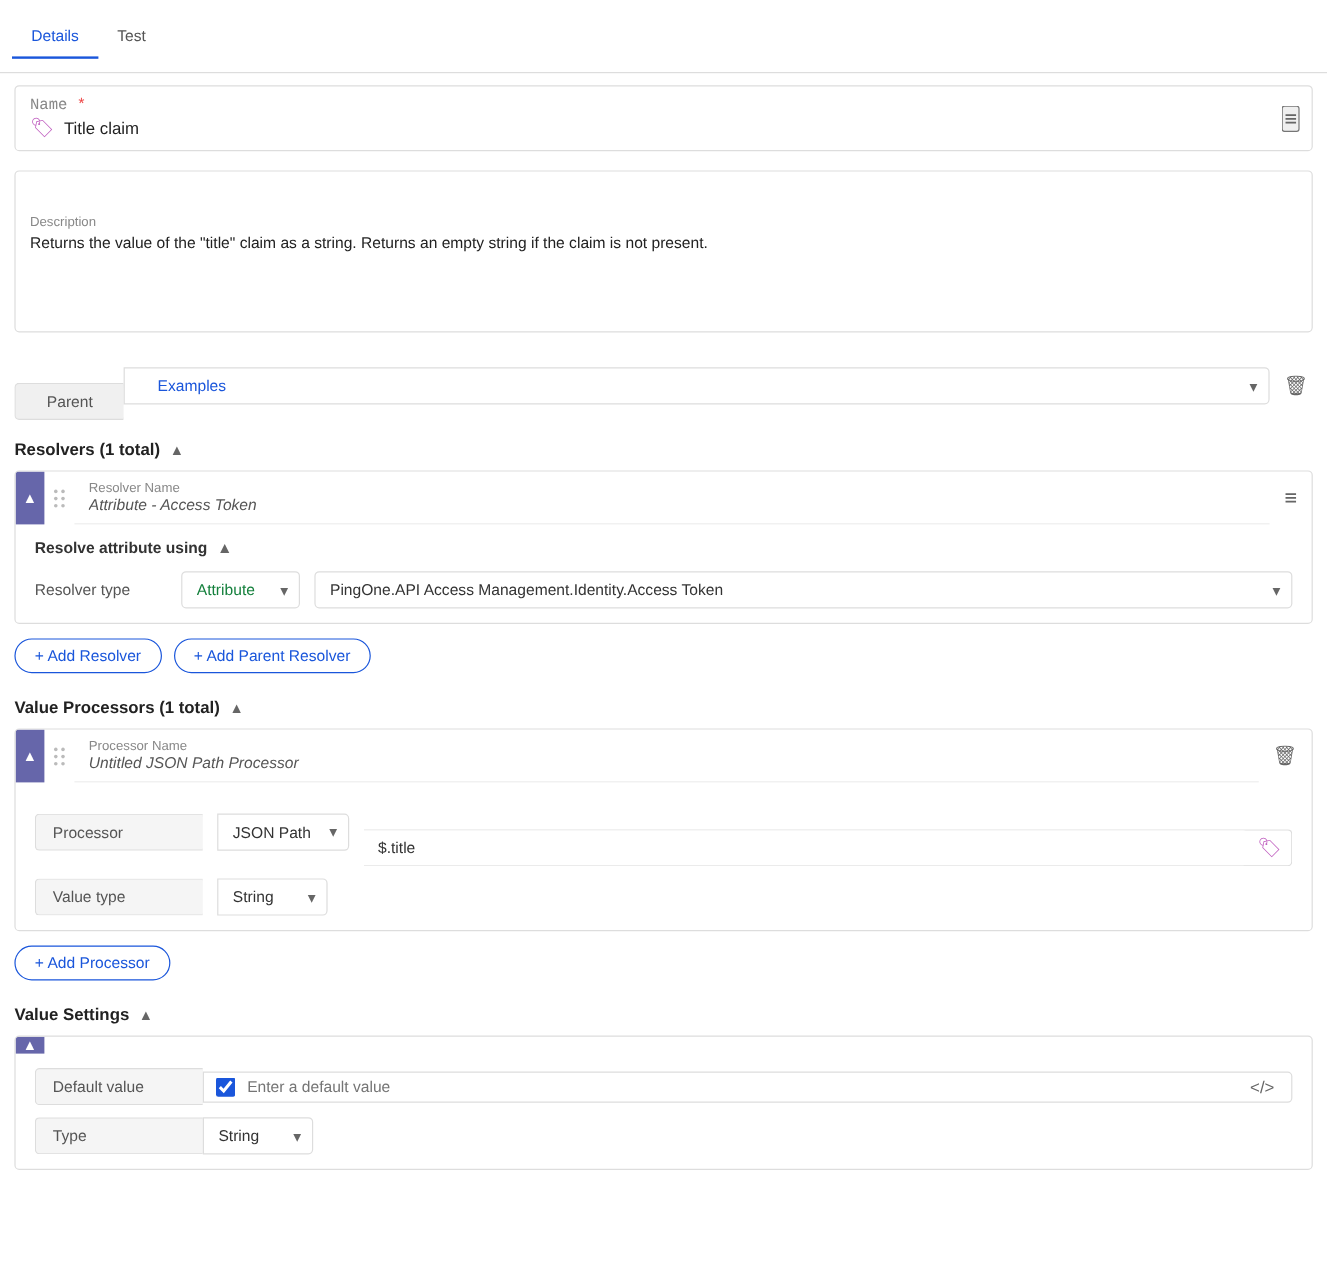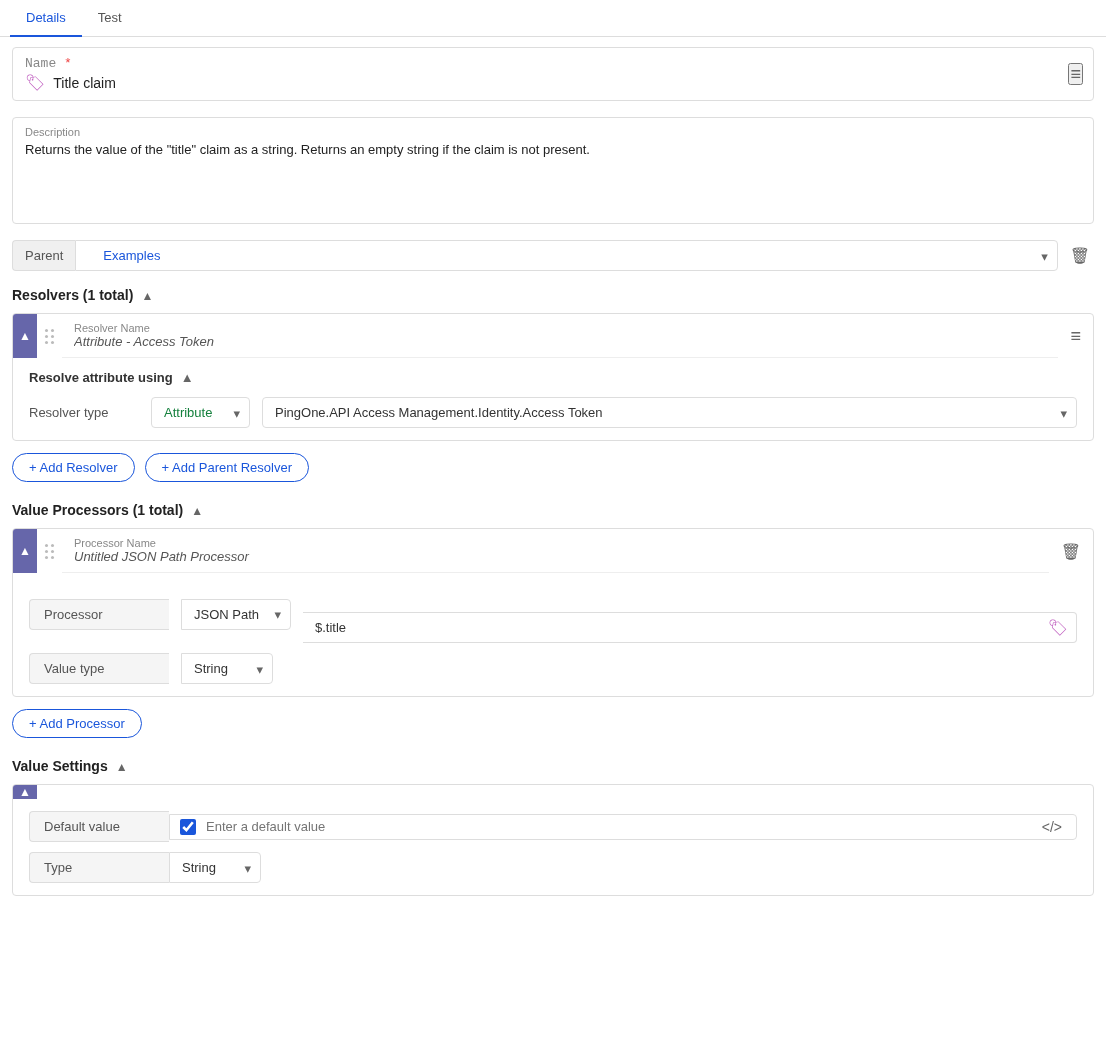--- a/index.html
+++ b/index.html
@@ -1,36 +1,36 @@
 <!DOCTYPE html>
 <html><head>
   <meta charset="utf-8">
   <style>
     * { box-sizing: border-box; margin: 0; padding: 0; }
     body { font-family: -apple-system, BlinkMacSystemFont, 'Segoe UI', sans-serif; font-size: 13px; background: #fff; color: #333; }
 
-    .tabs { display: flex; border-bottom: 1px solid #ddd; padding: 0 10px; }
+    .tabs { display: flex; border-bottom: 1px solid #ddd; padding: 12px 10px; }
     .tab { padding: 10px 16px; cursor: pointer; font-size: 13px; color: #555; border-bottom: 2px solid transparent; margin-bottom: -1px; }
     .tab.active { color: #1a56db; border-bottom: 2px solid #1a56db; font-weight: 500; }
 
     .page-content { padding: 10px 12px; }
 
     .field-group { border: 1px solid #ddd; border-radius: 4px; margin-bottom: 16px; padding: 8px 12px; position: relative; }
     .field-group label { font-size: 13px; color: #888; display: block; margin-bottom: 2px; font-family: Liberation Mono, monospace; }
     .field-group label .required { color: #e44; }
     .field-group .field-value { font-size: 14px; color: #222; display: flex; align-items: center; gap: 8px; }
     .field-group .field-value .tag-icon { color: #c060c0; font-size: 16px; }
     .field-group .menu-icon { position: absolute; right: 10px; top: 50%; transform: translateY(-50%); color: #666; cursor: pointer; font-size: 18px; line-height: 1; }
 
     .description-group { border: 1px solid #ddd; border-radius: 4px; margin-bottom: 16px; padding: 8px 12px; }
-    .description-group label { font-size: 11px; color: #888; display: block; margin-bottom: 4px; }
+    .description-group label { font-size: 11px; color: #888; display: block; margin-bottom: 4px; margin-top: 28px; }
     .description-group textarea { width: 100%; border: none; outline: none; resize: none; font-size: 13px; color: #222; min-height: 70px; font-family: inherit; }
 
     .parent-row { display: flex; align-items: center; margin-bottom: 16px; gap: 0; }
-    .parent-label { background: #f0f0f0; border: 1px solid #ddd; border-right: none; border-radius: 4px 0 0 4px; padding: 7px 12px; color: #555; font-size: 13px; white-space: nowrap; }
+    .parent-label { background: #f0f0f0; border: 1px solid #ddd; border-right: none; border-radius: 4px 0 0 4px; padding: 7px 26px; color: #555; font-size: 13px; white-space: nowrap; margin-top: 26px; }
     .parent-select-wrap { flex: 1; position: relative; }
     .parent-select-wrap select { width: 100%; border: 1px solid #ddd; border-radius: 0 4px 4px 0; padding: 7px 30px 7px 27px; font-size: 13px; color: #1a56db; appearance: none; background: #fff; cursor: pointer; outline: none; }
     .parent-select-wrap::after { content: '▾'; position: absolute; right: 10px; top: 50%; transform: translateY(-50%); color: #666; pointer-events: none; }
     .parent-delete-btn { margin-left: 8px; background: none; border: none; cursor: pointer; color: #666; font-size: 16px; padding: 4px; }
 
     .section-header { display: flex; align-items: flex-end; gap: 8px; margin-bottom: 10px; font-size: 14px; font-weight: 600; color: #222; }
     .section-header .collapse-icon { color: #666; cursor: pointer; font-size: 12px; }
 
     .resolver-card { border: 1px solid #ddd; border-radius: 4px; margin-bottom: 12px; overflow: hidden; }
     .resolver-card-header { display: flex; align-items: stretch; }

